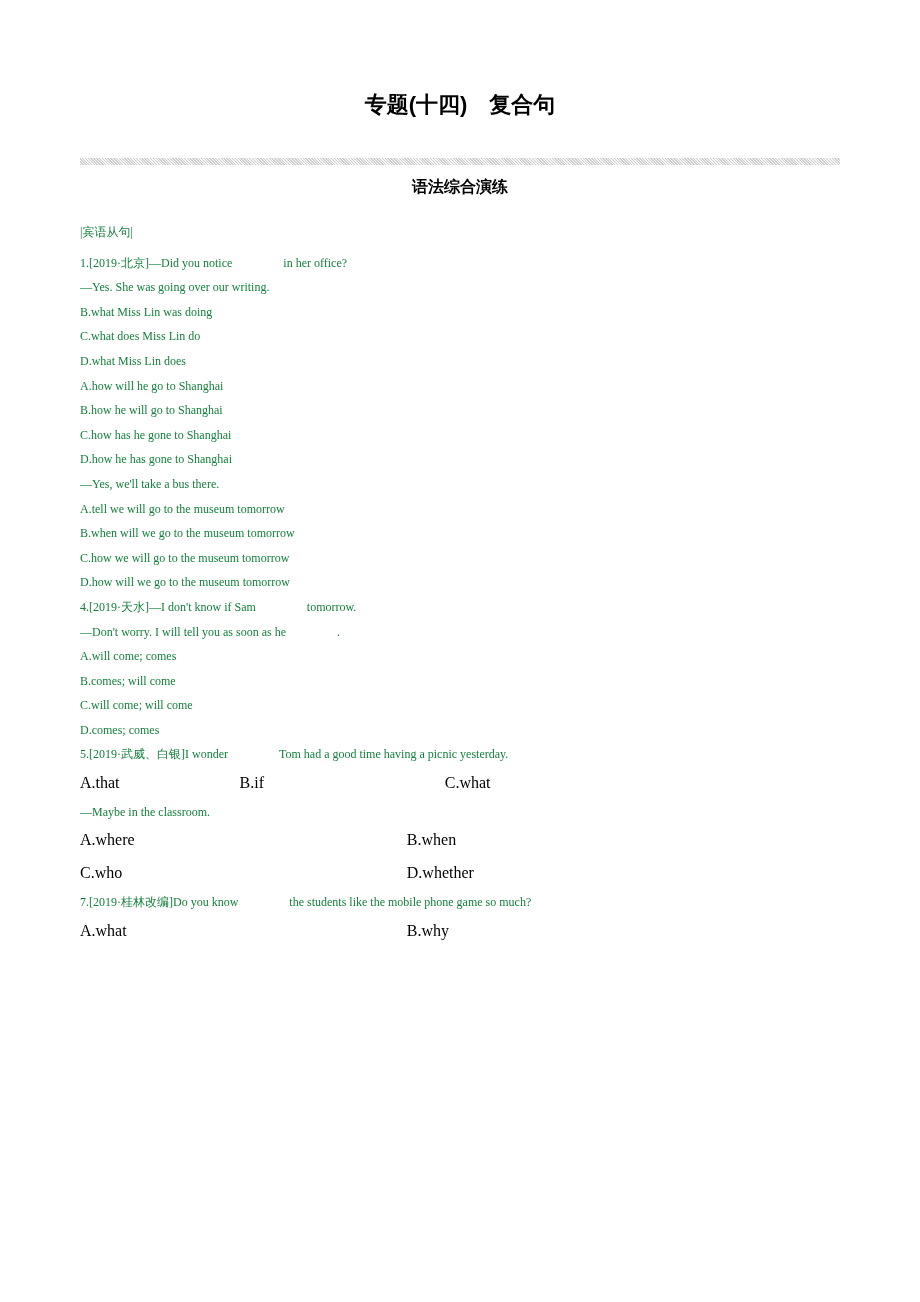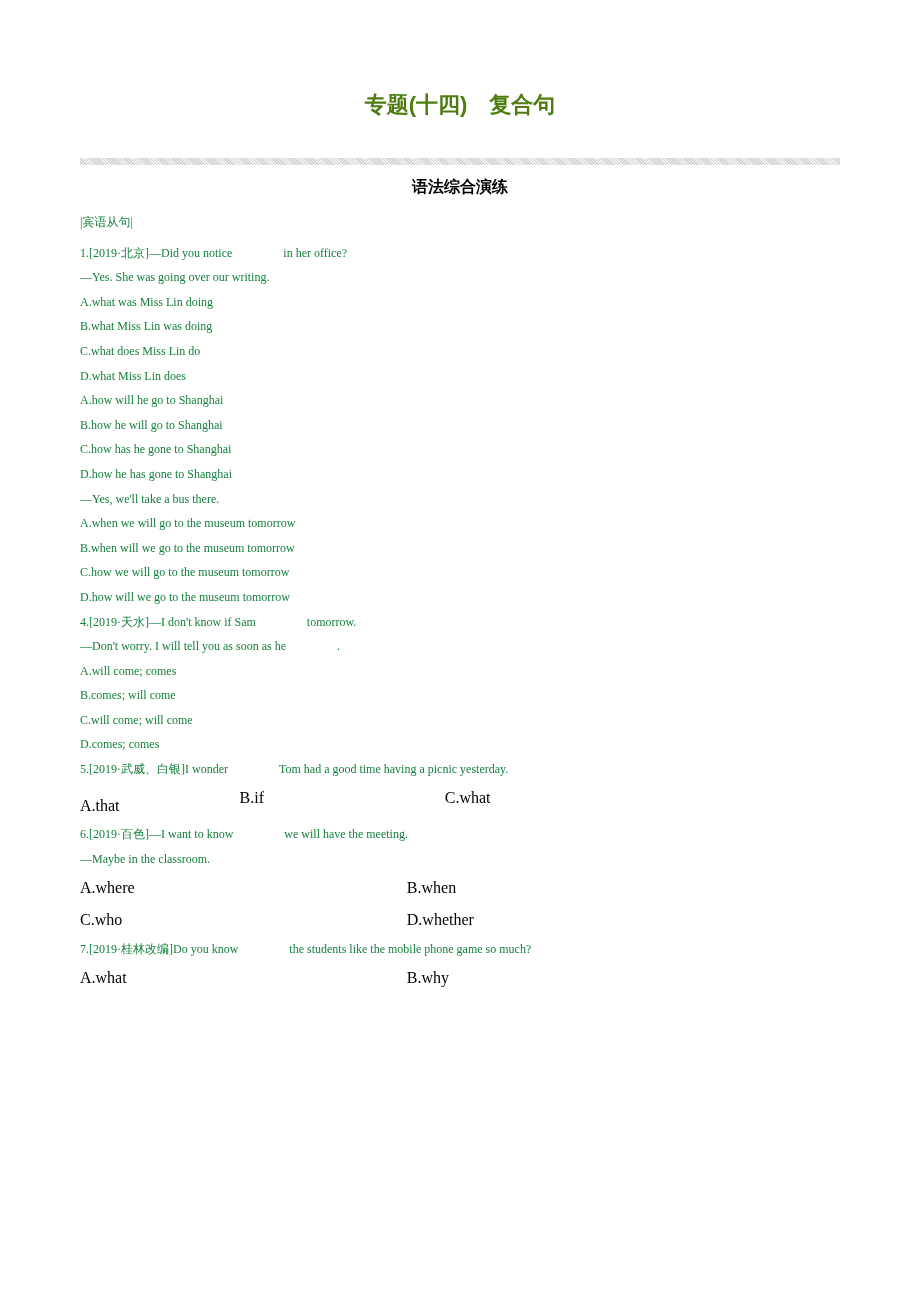--- a/index.html
+++ b/index.html
@@ -7,42 +7,42 @@
     padding: 0;
     background: #ffffff;
     font-family: "SimSun", "宋体", serif;
     width: 920px;
   }
   .page {
     padding: 90px 80px 40px 80px;
   }
   .title {
     text-align: center;
-    color: #4d7c0f;
+    color: #000000;
     font-size: 22px;
     font-weight: bold;
     margin-bottom: 38px;
     font-family: "SimHei", "黑体", sans-serif;
   }
   .divider {
     height: 7px;
     background: repeating-linear-gradient(
       45deg,
       #d0d0d0,
       #d0d0d0 1px,
       #f5f5f5 1px,
       #f5f5f5 2px
     );
     margin-bottom: 12px;
   }
   .subtitle {
     text-align: center;
     font-weight: bold;
     font-size: 16px;
-    margin-bottom: 12px;
+    margin-bottom: 22px;
     font-family: "SimHei", "黑体", sans-serif;
   }
   .section-head {
     font-weight: normal;
     font-size: 16px;
     margin-bottom: 6px;
   }
   .line {
     font-size: 12px;
     line-height: 2.05;
@@ -51,70 +51,68 @@
     font-family: Liberation Serif, serif;
   }
   .opts-row {
     display: flex;
   }
   .opts-row .cell {
     font-size: 16px;
     line-height: 2.05;
   }
   .w4 .cell { width: 25%; }
-  .w4 .cell:nth-child(1){ width: 21%; margin-top: 8px; }
+  .w4 .cell:nth-child(1){ width: 21%; }
   .w4 .cell:nth-child(2){ width: 27%; }
   .w4 .cell:nth-child(3){ width: 27%; }
   .w4 .cell:nth-child(4){ width: 25%; }
   .w2 .cell { width: 50%; }
   .w2 .cell:nth-child(1){ width: 43%; }
   .w2 .cell:nth-child(2){ width: 57%; }
 </style>
 </head>
 <body>
 
 <div class="page">
   <div class="title">专题(十四)　复合句</div>
   <div class="divider"></div>
   <div class="subtitle">语法综合演练</div>
   <div class="section-head line">|宾语从句|</div>
 
   <div class="line">1.[2019·北京]—Did you notice 　　　　in her office?</div>
   <div class="line">—Yes. She was going over our writing.</div>
-  <div class="line">A.what was Miss Lin doing</div>
   <div class="line">B.what Miss Lin was doing</div>
   <div class="line">C.what does Miss Lin do</div>
   <div class="line">D.what Miss Lin does</div>
 
   <div class="line">A.how will he go to Shanghai</div>
   <div class="line">B.how he will go to Shanghai</div>
   <div class="line">C.how has he gone to Shanghai</div>
   <div class="line">D.how he has gone to Shanghai</div>
 
   <div class="line">—Yes, we'll take a bus there.</div>
-  <div class="line">A.when we will go to the museum tomorrow</div>
+  <div class="line">A.tell we will go to the museum tomorrow</div>
   <div class="line">B.when will we go to the museum tomorrow</div>
   <div class="line">C.how we will go to the museum tomorrow</div>
   <div class="line">D.how will we go to the museum tomorrow</div>
 
   <div class="line">4.[2019·天水]—I don't know if Sam 　　　　tomorrow.</div>
   <div class="line">—Don't worry. I will tell you as soon as he 　　　　.</div>
   <div class="line">A.will come; comes</div>
   <div class="line">B.comes; will come</div>
   <div class="line">C.will come; will come</div>
   <div class="line">D.comes; comes</div>
 
   <div class="line">5.[2019·武威、白银]I wonder 　　　　Tom had a good time having a picnic yesterday.</div>
   <div class="opts-row w4">
     <div class="cell">A.that</div>
     <div class="cell">B.if</div>
     <div class="cell">C.what</div>
   </div>
 
-  <div class="line">6.[2019·百色]—I want to know 　　　　we will have the meeting.</div>
   <div class="line">—Maybe in the classroom.</div>
   <div class="opts-row w2">
     <div class="cell">A.where</div>
     <div class="cell">B.when</div>
   </div>
   <div class="opts-row w2">
     <div class="cell">C.who</div>
     <div class="cell">D.whether</div>
   </div>
 

